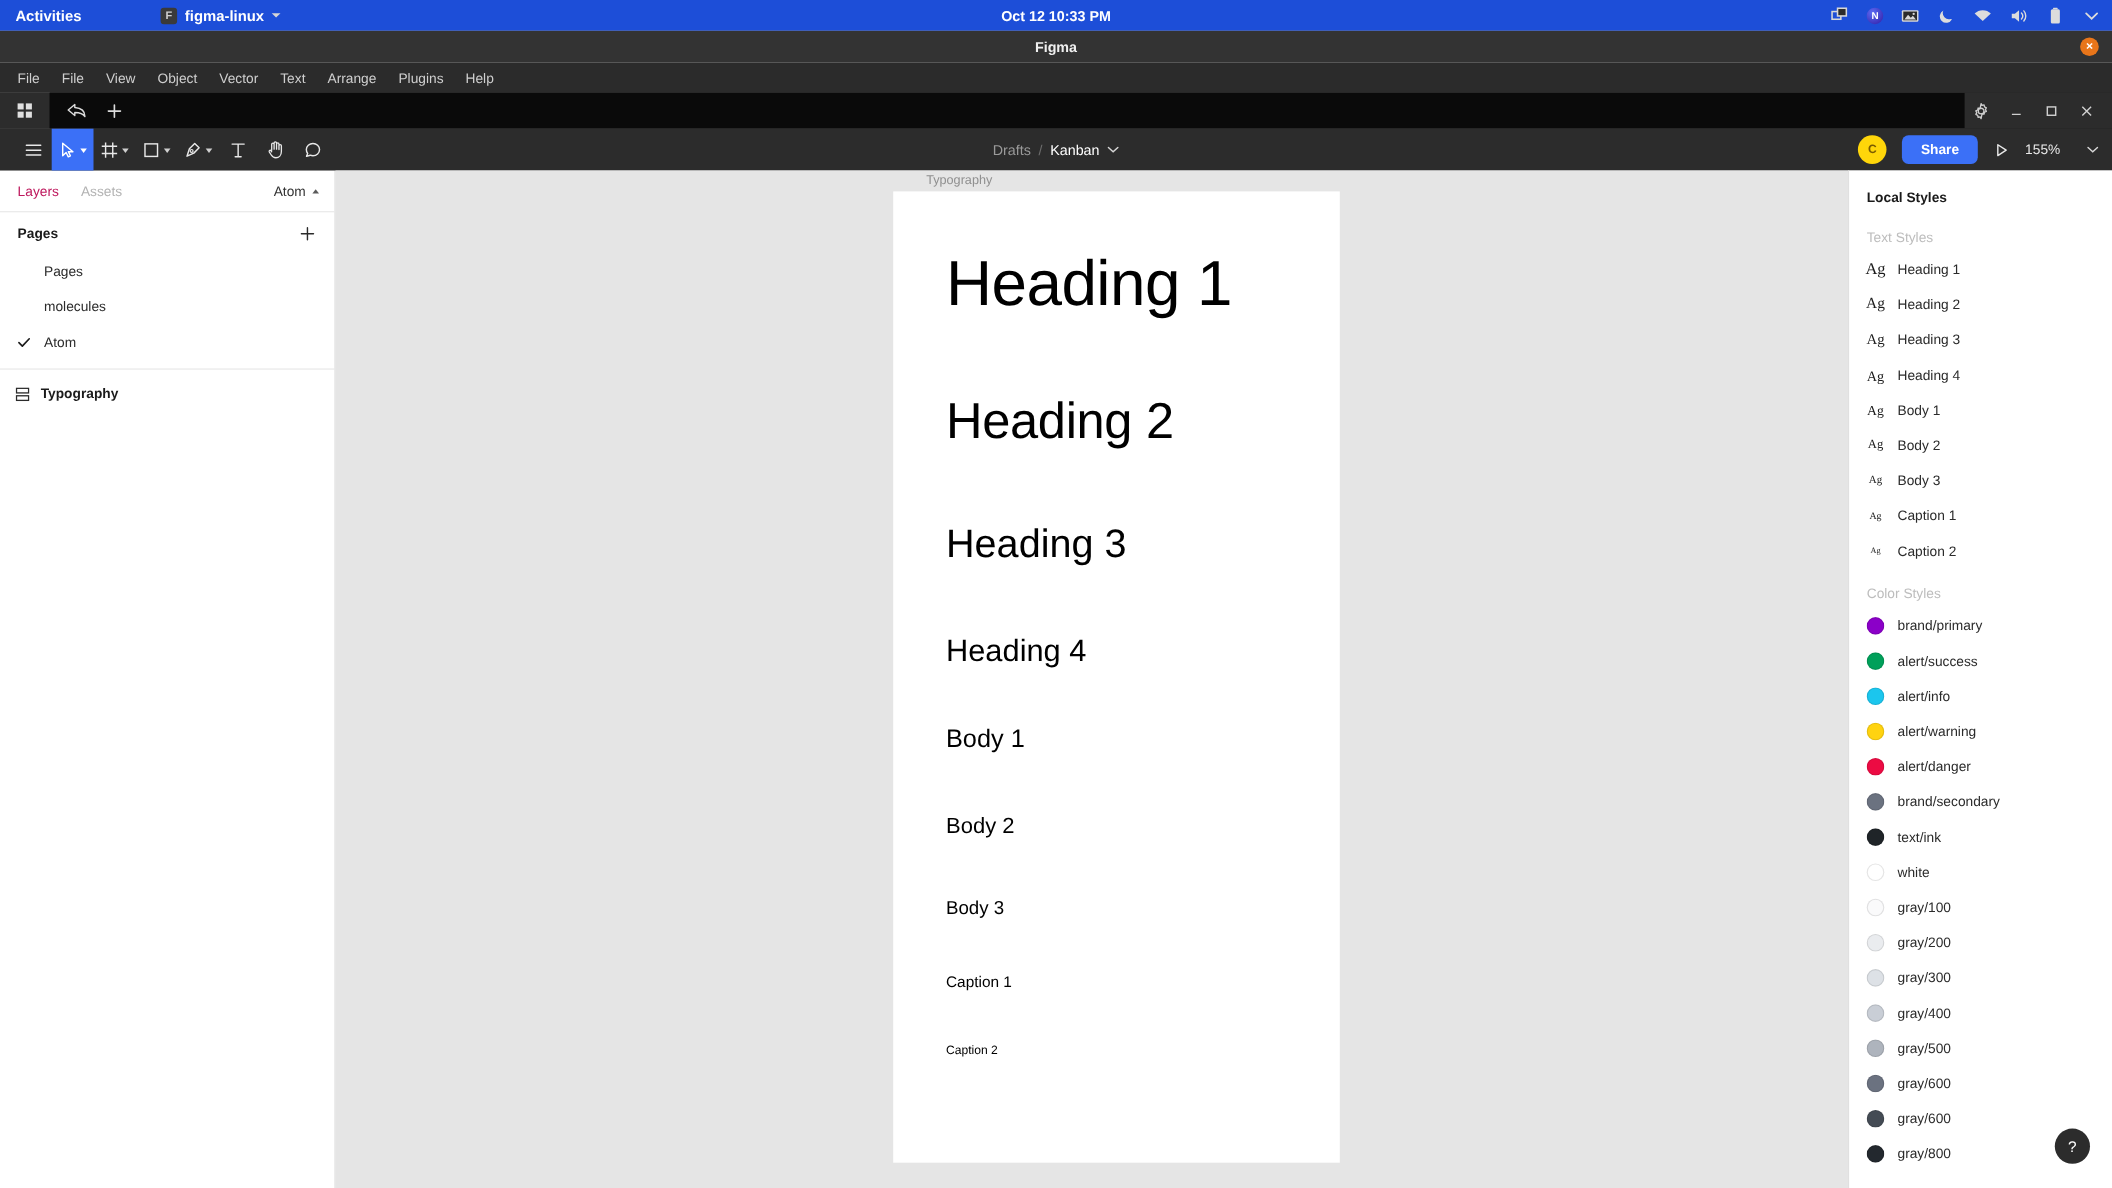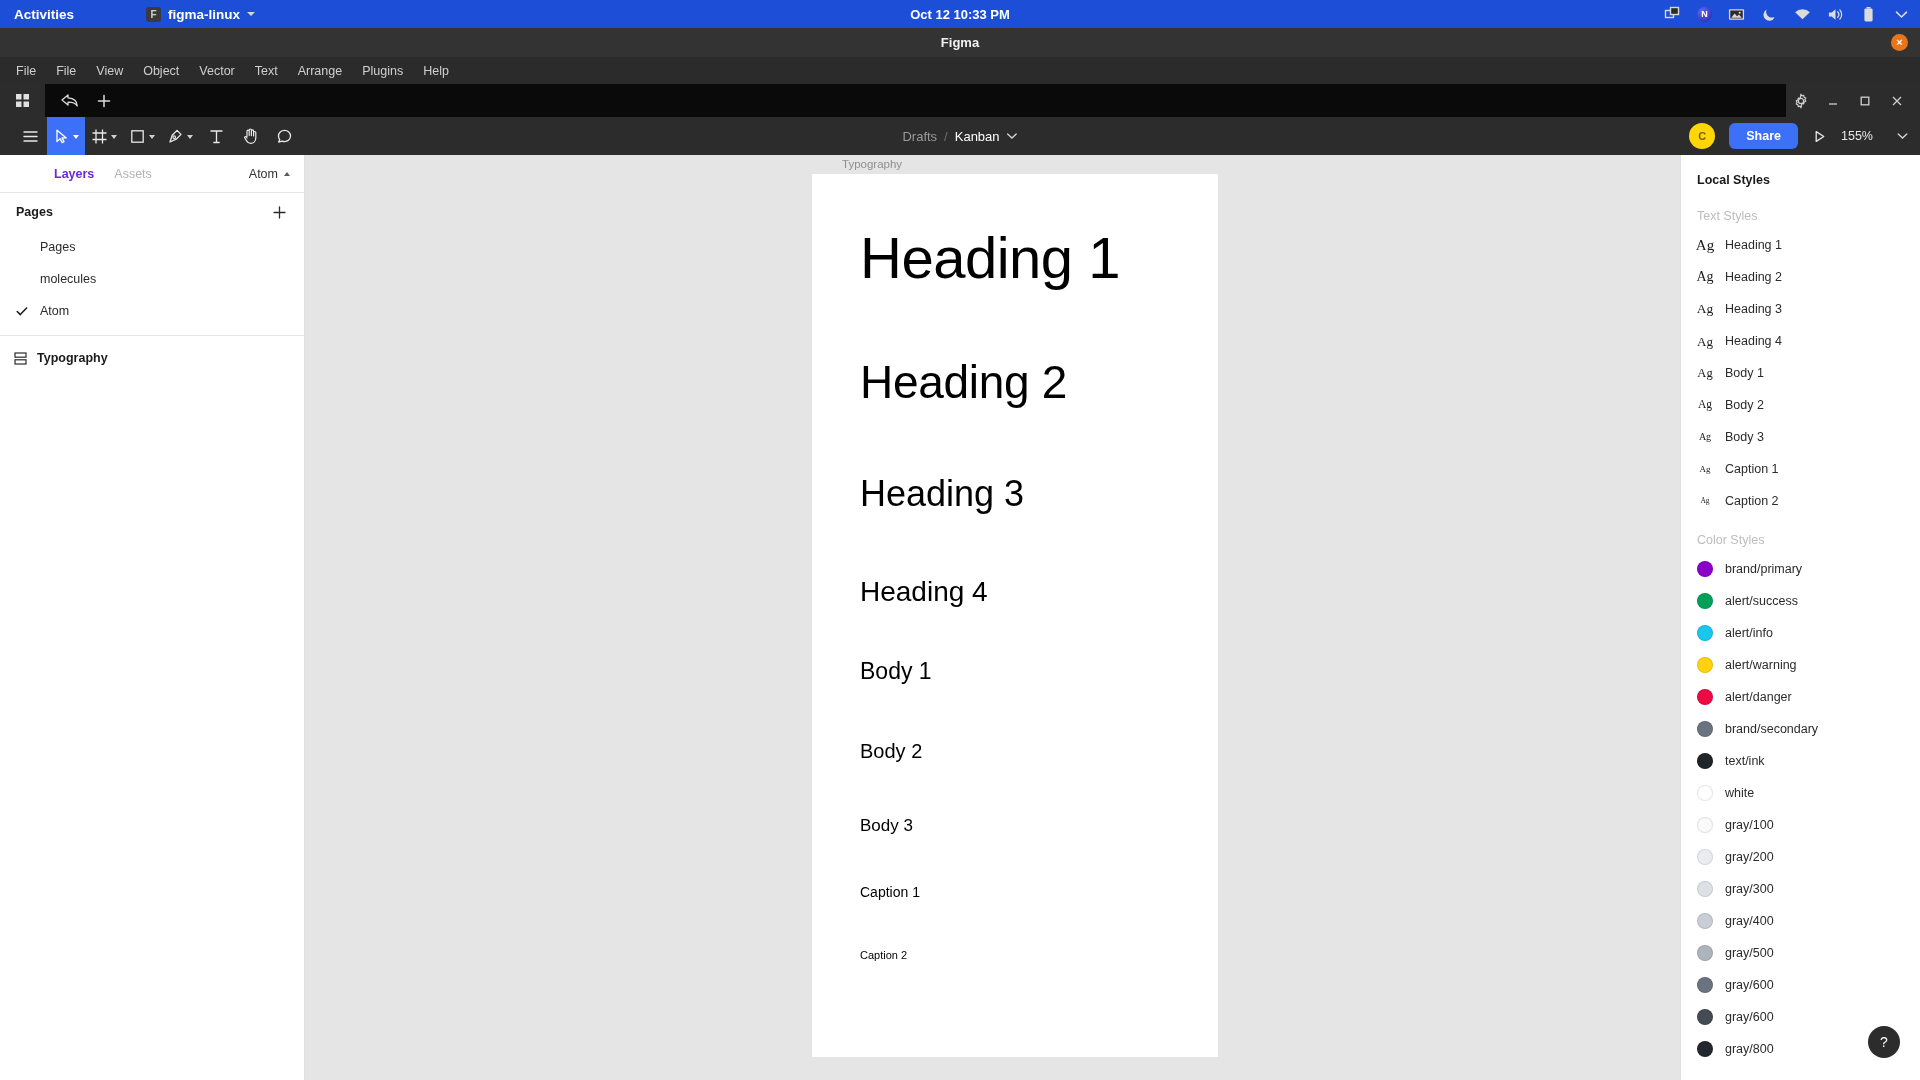--- a/index.html
+++ b/index.html
@@ -118,21 +118,21 @@
   
   #left-panel {
     width:305px; background:#fff; border-right:1px solid #e0e0e0;
     display:flex; flex-direction:column; flex-shrink:0;
   }
   #lp-tabs {
     height:38px; display:flex; align-items:center; padding:0 16px;
     border-bottom:1px solid #e6e6e6; gap:20px; position:relative;
   }
   #lp-tabs .lptab { font-size:12.5px; cursor:pointer; }
-  #lp-tabs .lptab.sel { color:#6d28d9; font-weight:bold;margin-left:38px; }
+  #lp-tabs .lptab.sel { color:#be185d; font-weight:normal; }
   #lp-tabs .lptab.unsel { color:#b3b3b3; }
   #lp-lib { position:absolute; right:14px; display:flex;align-items:center;gap:6px;font-size:12.5px;color:#333;cursor:pointer;}
   .chev-up { width:0;height:0;border-left:3.5px solid transparent;border-right:3.5px solid transparent;border-bottom:4.5px solid #5a5a5a;}
 
   #pages-header {
     height:38px; display:flex; align-items:center; padding:0 16px;
     font-size:12.5px; font-weight:bold; color:#1a1a1a; position:relative;
   }
   #pages-add { position:absolute; right:14px; width:22px;height:22px;display:flex;align-items:center;justify-content:center;cursor:pointer;color:#2b2b2b;font-size:17px;line-height:1;}
 

